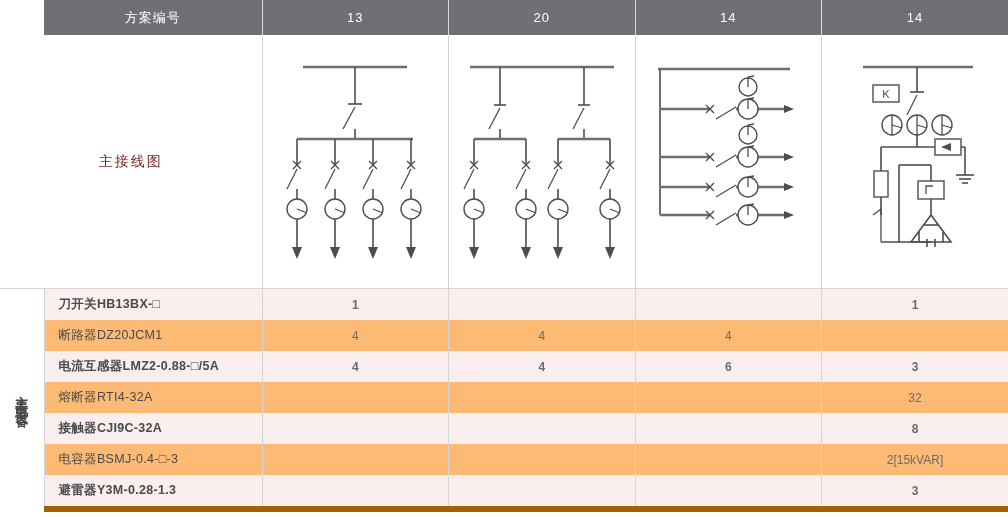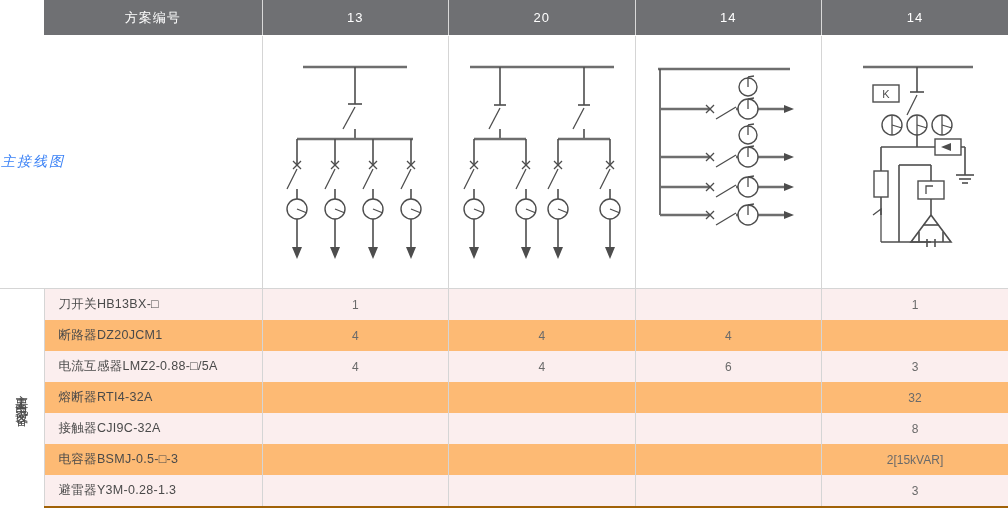--- a/index.html
+++ b/index.html
@@ -43,24 +43,23 @@
     vertical-align:middle;
     text-align:center;
     background:#ffffff;
     padding:0;
   }
   td.diagcell:last-child{border-right:none;}
   td.diaglabel{
     height:250px;
     border-bottom:1px solid #d5d5d5;
     border-right:1px solid #d5d5d5;
-    text-align:left;vertical-align:middle;
-    font-size:14px;color:#3b82f6;letter-spacing:2px;
+    text-align:center;vertical-align:middle;
+    font-size:14px;color:#7f1d1d;letter-spacing:2px;
     background:#ffffff;
-    font-style:italic;
   }
 
   
   td.vgroup{
     width:44px;
     border-right:1px solid #d5d5d5;
     text-align:center;vertical-align:middle;
     background:#ffffff;
     padding:0;
   }
@@ -81,24 +80,24 @@
     letter-spacing:.3px;
   }
   td.val{
     text-align:center;
     font-size:12px;
     height:29px;
     border-right:1px solid #d5d5d5;
     color:#6a6a6a;
   }
   td.val:last-child{border-right:none;}
-  tr.odd td{background:#fbeeee;}
+  tr.odd td{background:#fbeeee;font-weight:bold;}
   tr.even td{background:#fdba74;}
   tr.odd td.vgroup,tr.even td.vgroup{background:#ffffff;}
-  tbody tr.lastrow td{border-bottom:2px solid #a16207;}
+  tbody tr.lastrow td{border-bottom:6px solid #a16207;}
 
   svg{display:block;margin:0 auto;}
   .wire{stroke:#4d4d4d;stroke-width:1.6;fill:none;}
   .wire-th{stroke:#6e6e6e;stroke-width:2.4;fill:none;}
   .thin{stroke:#4d4d4d;stroke-width:1.3;fill:none;}
   .cir{stroke:#4d4d4d;stroke-width:1.4;fill:#ffffff;}
   .bx{stroke:#4d4d4d;stroke-width:1.4;fill:#ffffff;}
   .ktext{font-size:11px;fill:#4d4d4d;font-family:"Liberation Sans",sans-serif;}
 </style>
 </head>
@@ -411,21 +410,21 @@
       <td class="val">32</td>
     </tr>
     <tr class="odd">
       <td class="rowlabel">接触器CJI9C-32A</td>
       <td class="val"></td>
       <td class="val"></td>
       <td class="val"></td>
       <td class="val">8</td>
     </tr>
     <tr class="even">
-      <td class="rowlabel">电容器BSMJ-0.5-□-3</td>
+      <td class="rowlabel">电容器BSMJ-0.4-□-3</td>
       <td class="val"></td>
       <td class="val"></td>
       <td class="val"></td>
       <td class="val">2[15kVAR]</td>
     </tr>
     <tr class="odd lastrow">
       <td class="rowlabel">避雷器Y3M-0.28-1.3</td>
       <td class="val"></td>
       <td class="val"></td>
       <td class="val"></td>

